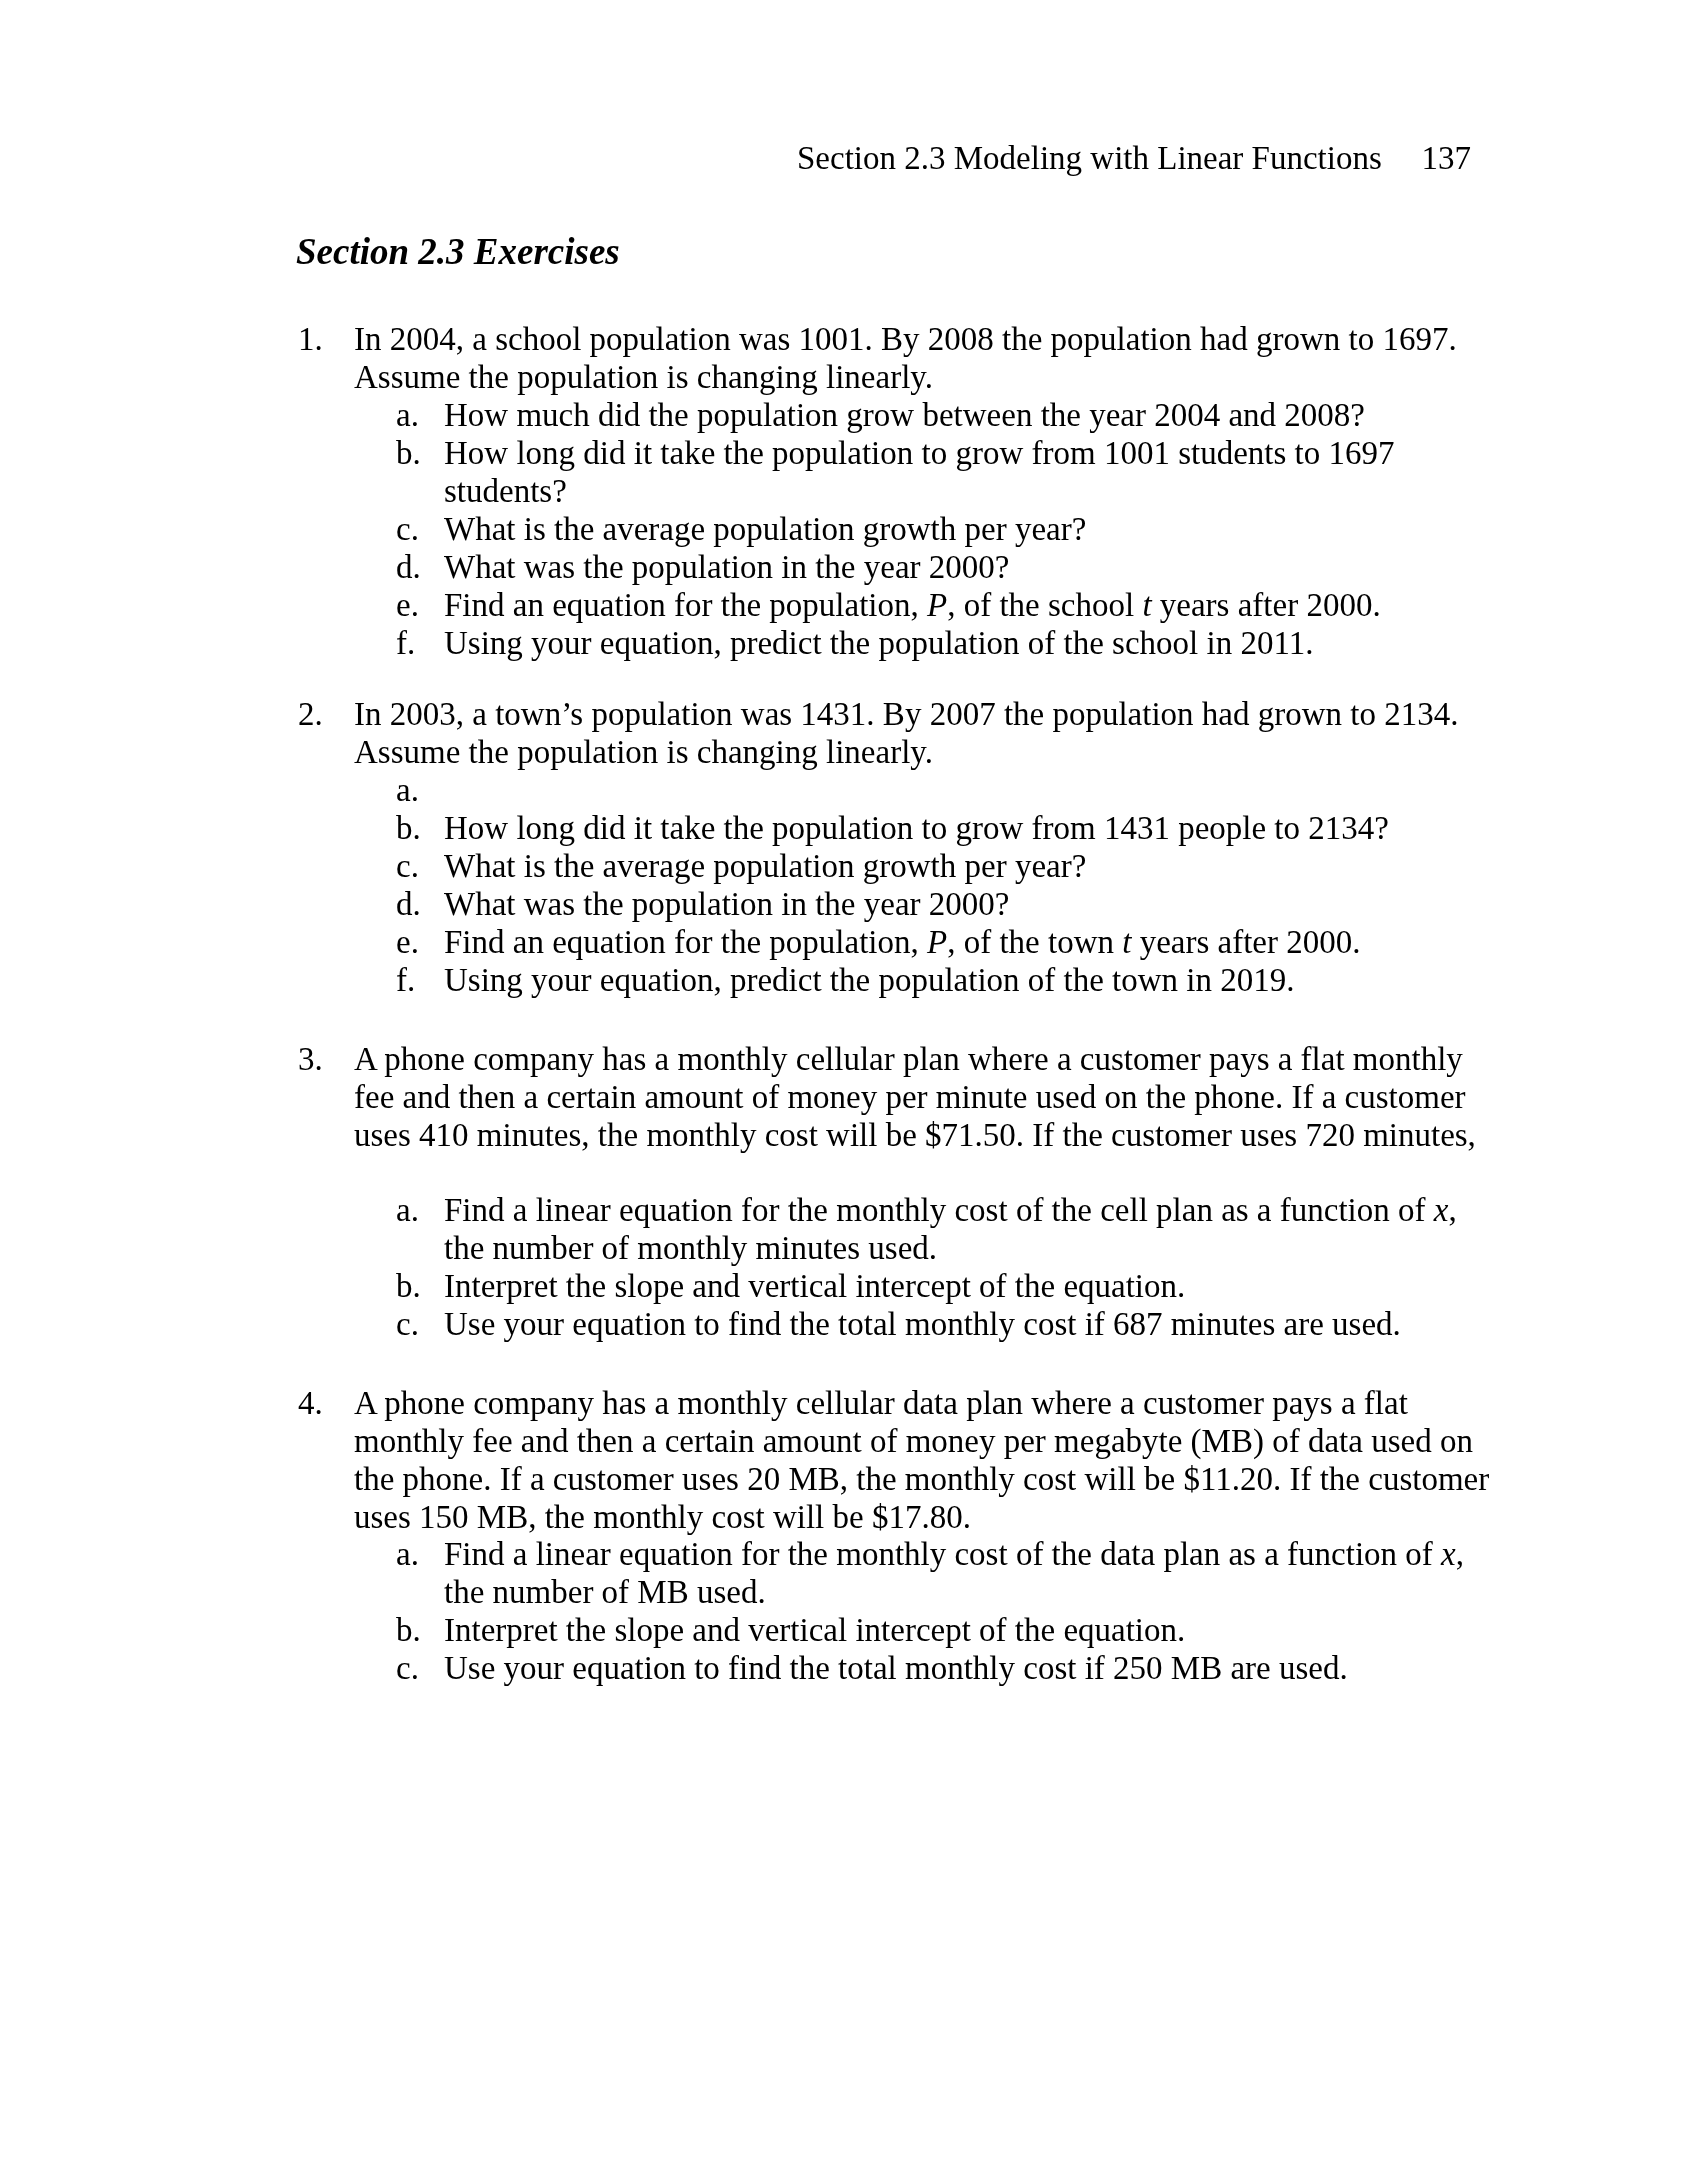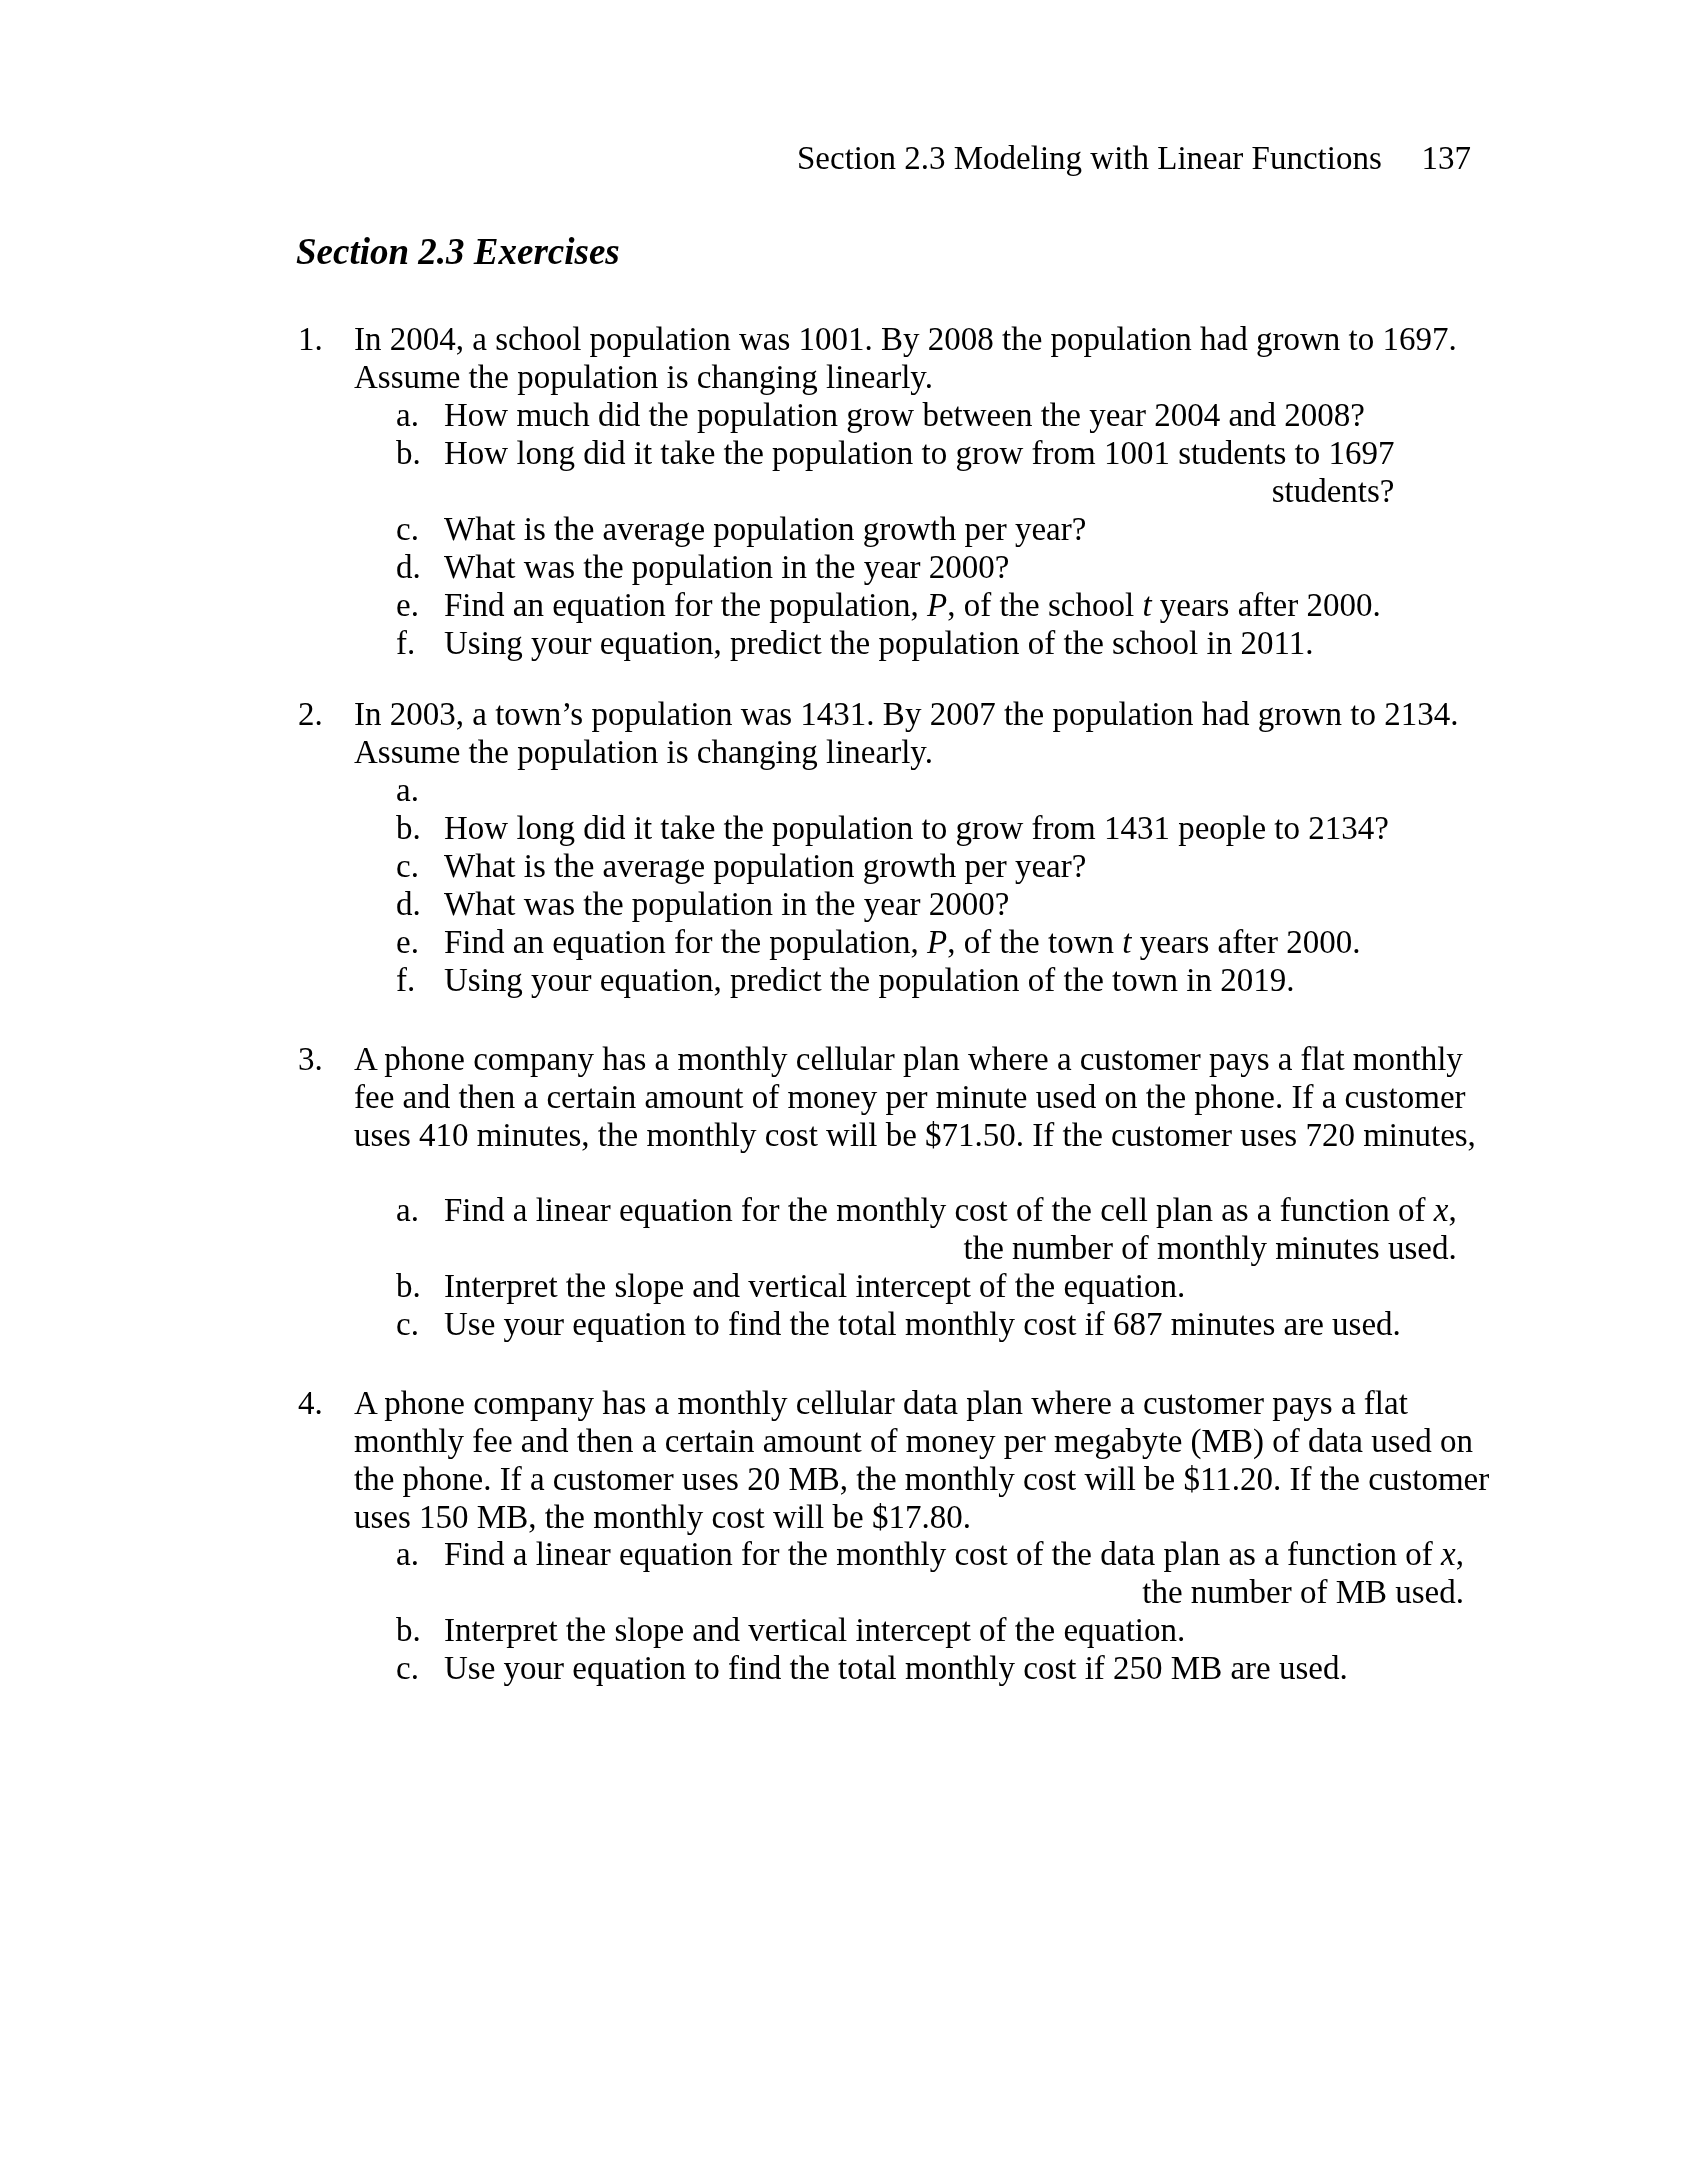--- a/index.html
+++ b/index.html
@@ -84,21 +84,20 @@
     .sub-letter {
       position: absolute;
       left: 396px;
       top: 0;
       white-space: nowrap;
     }
     .sub-text {
       position: absolute;
       left: 444px;
       top: 0;
-      text-align: right;
     }
     .ital { font-style: italic; }
   </style>
 </head>
 <body>
 
 <div class="running-header">
   <span class="header-title">Section 2.3 Modeling with Linear Functions</span>
   <span class="page-number">137</span>
 </div>

